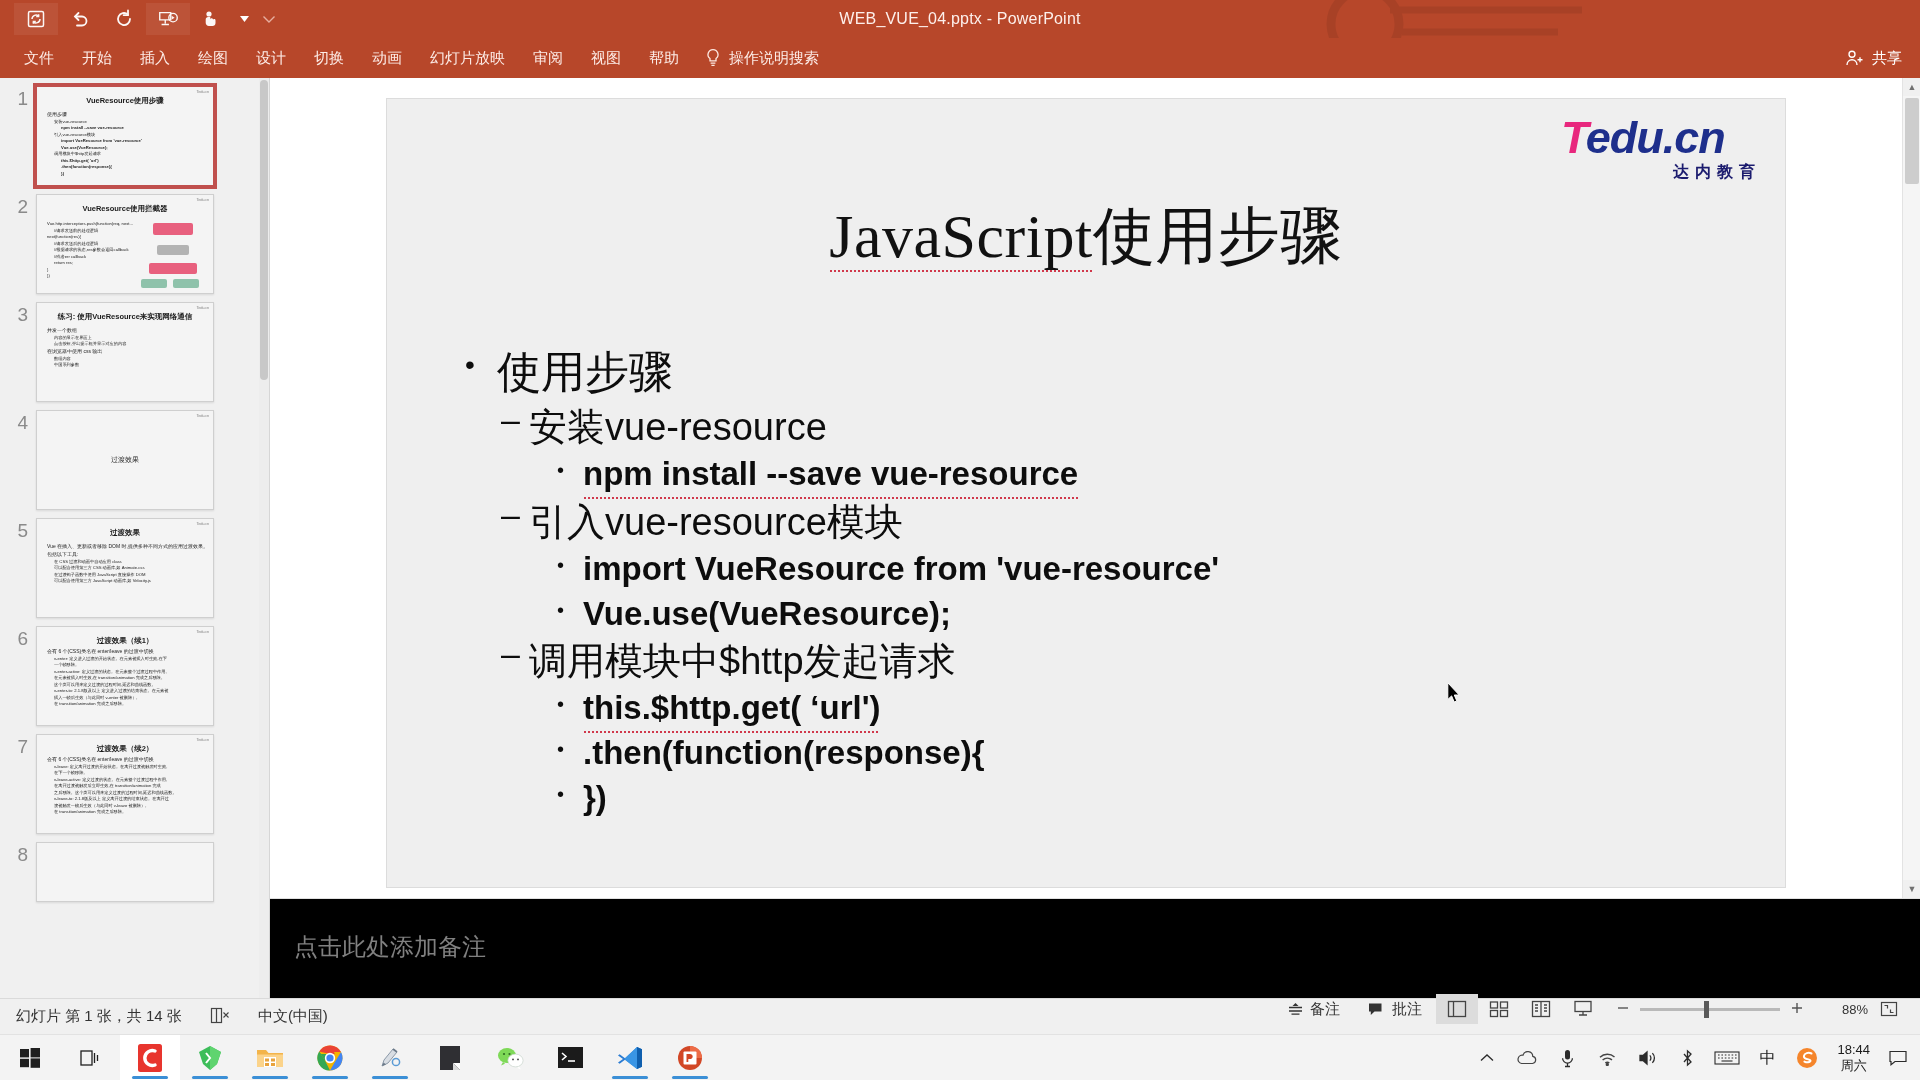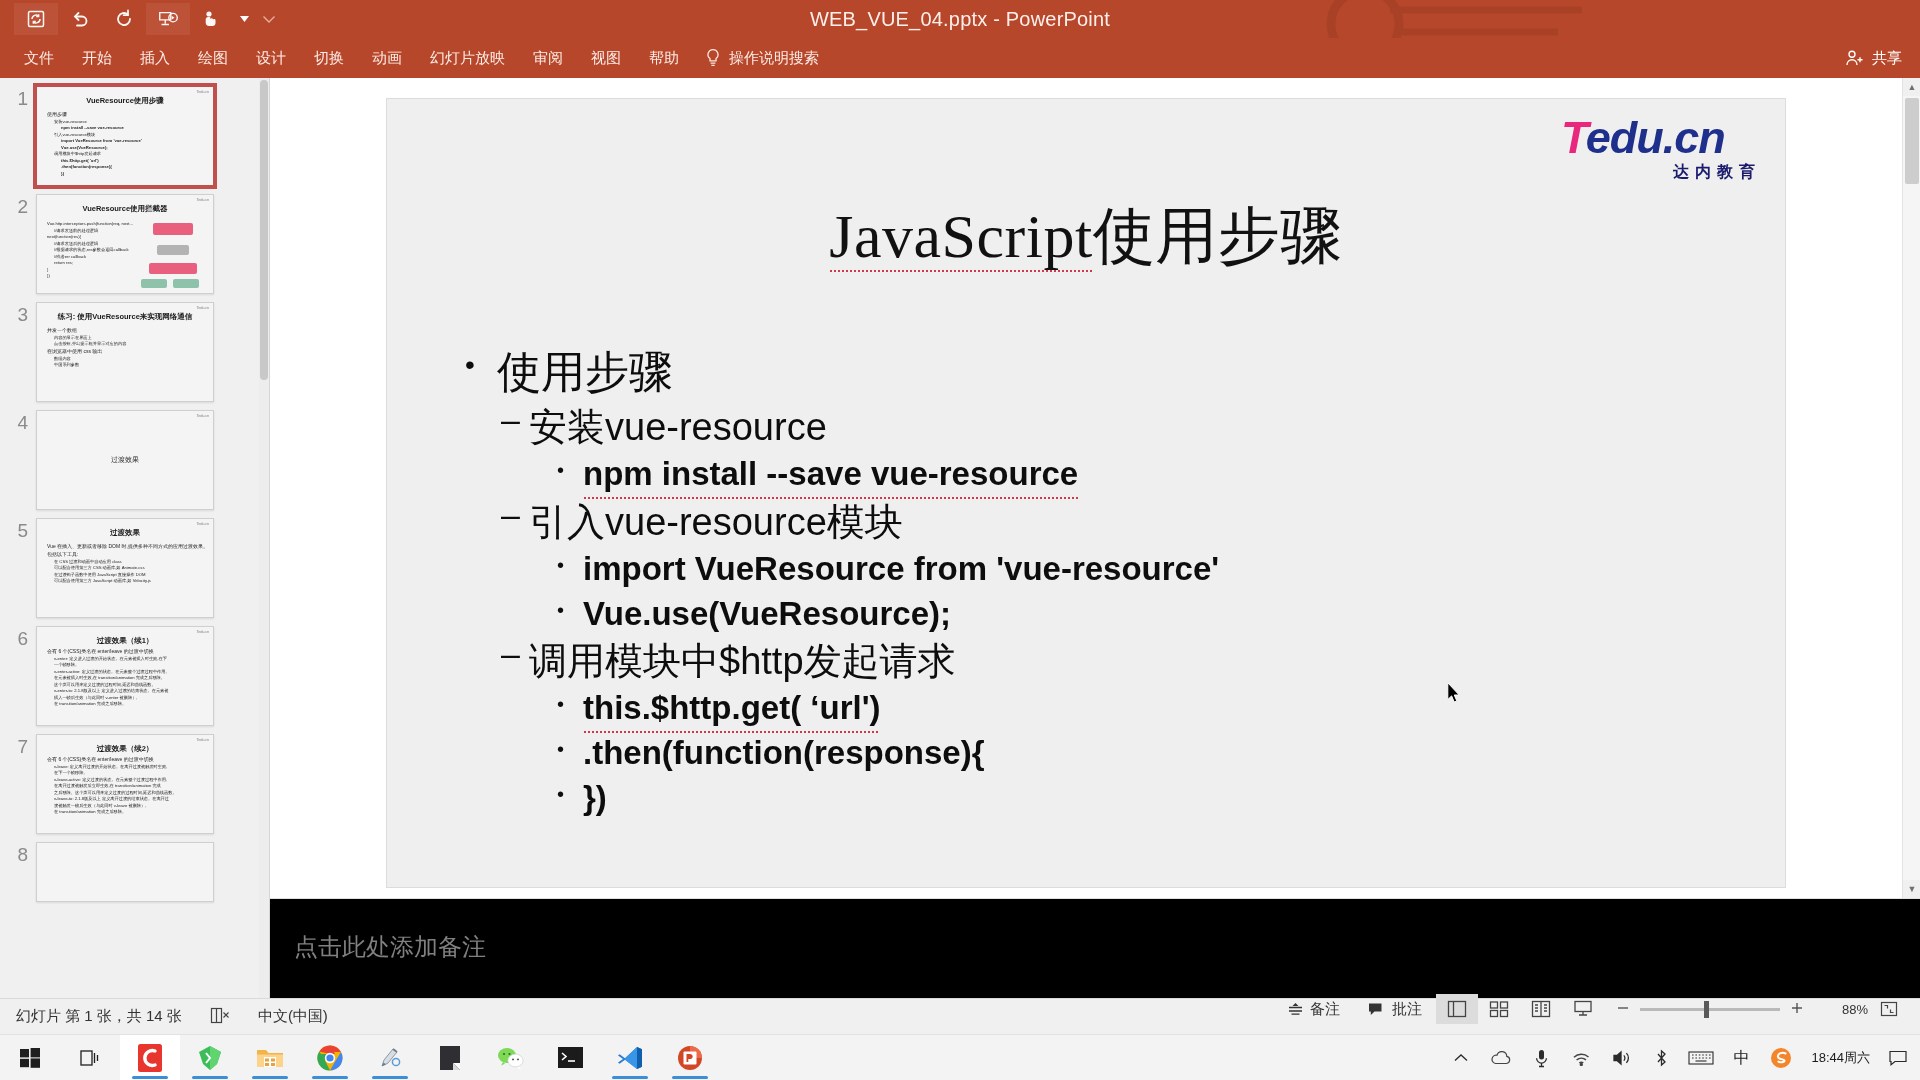--- a/index.html
+++ b/index.html
@@ -23,21 +23,21 @@
     color: #fff; opacity: .96;
   }
   .qat-btn.tint { background: rgba(255,255,255,.07); }
   .qat-btn svg { display: block; }
   .qat-caret { width: 20px; height: 32px; display:flex; align-items:center; justify-content:center; }
   .qat-more { width: 30px; height: 32px; display:flex; align-items:center; justify-content:center; opacity:.8; }
 
   .title-center {
     position: absolute; left: 0; top: 0; width: 1920px; height: 38px;
     display: flex; align-items: center; justify-content: center;
-    font-size: 20px; letter-spacing: .2px; color: #fdf0ec; pointer-events: none;
+    font-size: 16px; letter-spacing: .2px; color: #fdf0ec; pointer-events: none;
   }
   .win-right {
     position: absolute; right: 0; top: 0; height: 38px; display: flex; align-items: center;
     padding-right: 6px; gap: 0;
   }
   .acct-name { font-size: 15px; color: #fbe7e1; margin-right: 10px; }
   .avatar {
     width: 26px; height: 26px; border-radius: 50%; overflow: hidden;
     background: #1c2340; position: relative; margin-right: 14px; flex: none;
   }
@@ -186,21 +186,21 @@
   }
   .tb-item {
     width:60px; height:46px; display:flex; align-items:center; justify-content:center; position:relative;
   }
   .tb-item.running:after {
     content:""; position:absolute; left:12px; right:12px; bottom:2px; height:3px; background:#3b8fd6; border-radius:2px;
   }
   .tb-item.focus { background:#ffffff; }
   .tray { position:absolute; right:0; top:0; height:46px; display:flex; align-items:center; padding-right:4px; }
   .tray-i { width:40px; height:46px; display:flex; align-items:center; justify-content:center; color:#2b2b2b; }
-  .clock { display:flex; flex-direction:row; align-items:center; justify-content:center; font-size:13px; line-height:1.25; color:#1b1b1b; padding:0 10px; }
+  .clock { display:flex; flex-direction:column; align-items:center; justify-content:center; font-size:13px; line-height:1.25; color:#1b1b1b; padding:0 10px; }
   .notifbtn { width:36px; height:46px; display:flex; align-items:center; justify-content:center; }
 
   
   .cursor { position:absolute; left:1447px; top:682px; width:14px; height:22px; pointer-events:none; }
 </style>
 </head>
 <body>
 
 <div id="app">
 

